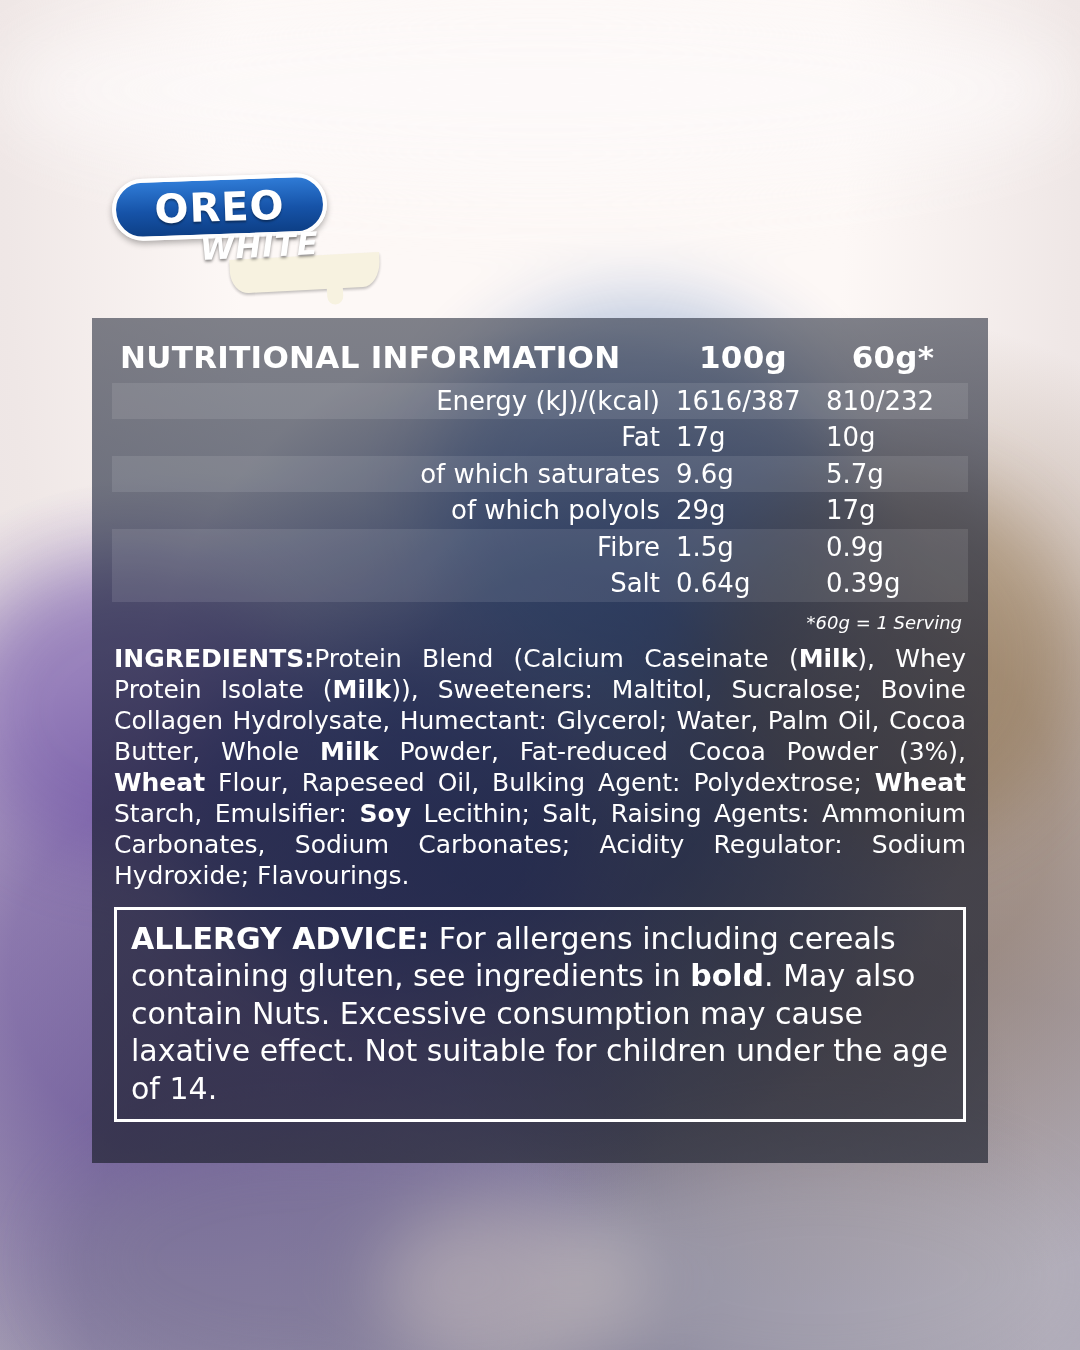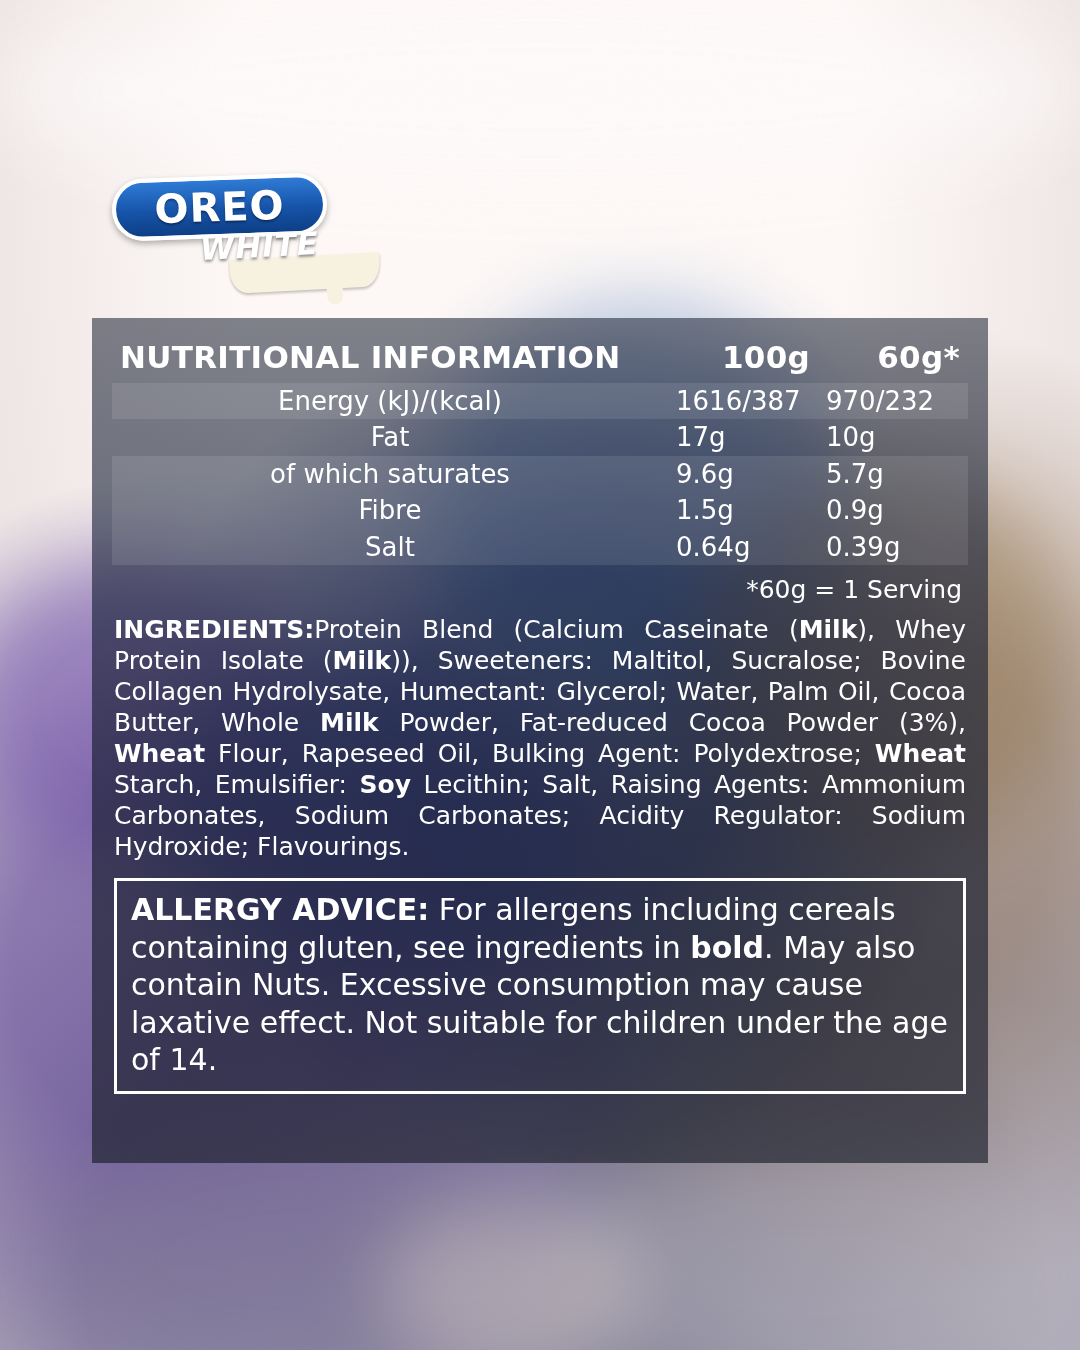--- a/index.html
+++ b/index.html
@@ -122,31 +122,32 @@
     line-height: 1.25;
   }
   table.nutrition thead th {
     font-size: 31px;
     font-weight: bold;
     letter-spacing: .3px;
     padding-bottom: 6px;
     background: transparent;
   }
   th.head-name { text-align: left; }
-  th.head-col  { text-align: right; width: 150px; }
-  td.name { text-align: center; }
+  th.head-col  { width: 150px; }
+  td.name { text-align: right; }
   td.val  { text-align: left; width: 150px; }
   tr.stripe td { background: rgba(255,255,255,.10); }
   td.indent { padding-left: 26px; margin-top: 8px; }
 
   .serving-note {
     text-align: right;
     font-family: "DejaVu Sans", sans-serif;
-    font-size: 25px;
+    font-size: 18px;
     margin: 10px 6px 10px 0;
+    font-style: italic;
   }
 
   .desc {
     font-family: "DejaVu Sans", sans-serif;
     font-size: 25px;
     font-weight: bold;
     line-height: 1.22;
     margin: 0 2px 12px 2px;
   }
 
@@ -197,32 +198,37 @@
       <tr>
         <th class="head-name">NUTRITIONAL INFORMATION</th>
         <th class="head-col">100g</th>
         <th class="head-col">60g*</th>
       </tr>
     </thead>
     <tbody>
       <tr class="stripe">
         <td class="name">Energy (kJ)/(kcal)</td>
         <td class="val">1616/387</td>
-        <td class="val">970/232</td>
+        <td class="val">810/232</td>
       </tr>
       <tr>
         <td class="name">Fat</td>
         <td class="val">17g</td>
         <td class="val">10g</td>
       </tr>
       <tr class="stripe">
         <td class="name indent">of which saturates</td>
         <td class="val">9.6g</td>
         <td class="val">5.7g</td>
       </tr>
+      <tr>
+        <td class="name indent">of which polyols</td>
+        <td class="val">29g</td>
+        <td class="val">17g</td>
+      </tr>
       <tr class="stripe">
         <td class="name">Fibre</td>
         <td class="val">1.5g</td>
         <td class="val">0.9g</td>
       </tr>
       <tr class="stripe">
         <td class="name">Salt</td>
         <td class="val">0.64g</td>
         <td class="val">0.39g</td>
       </tr>

